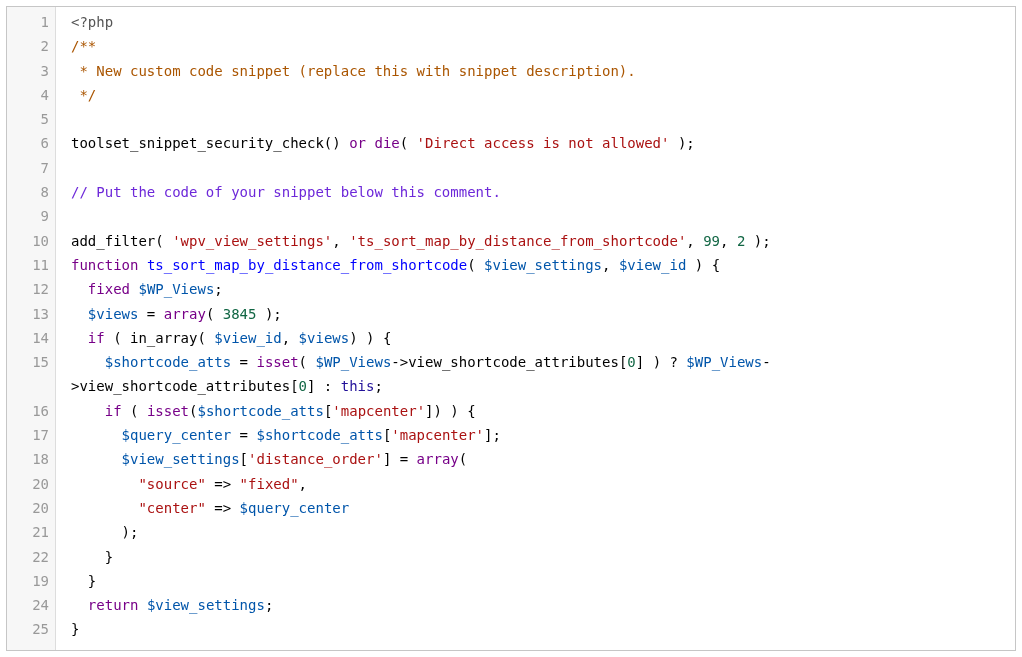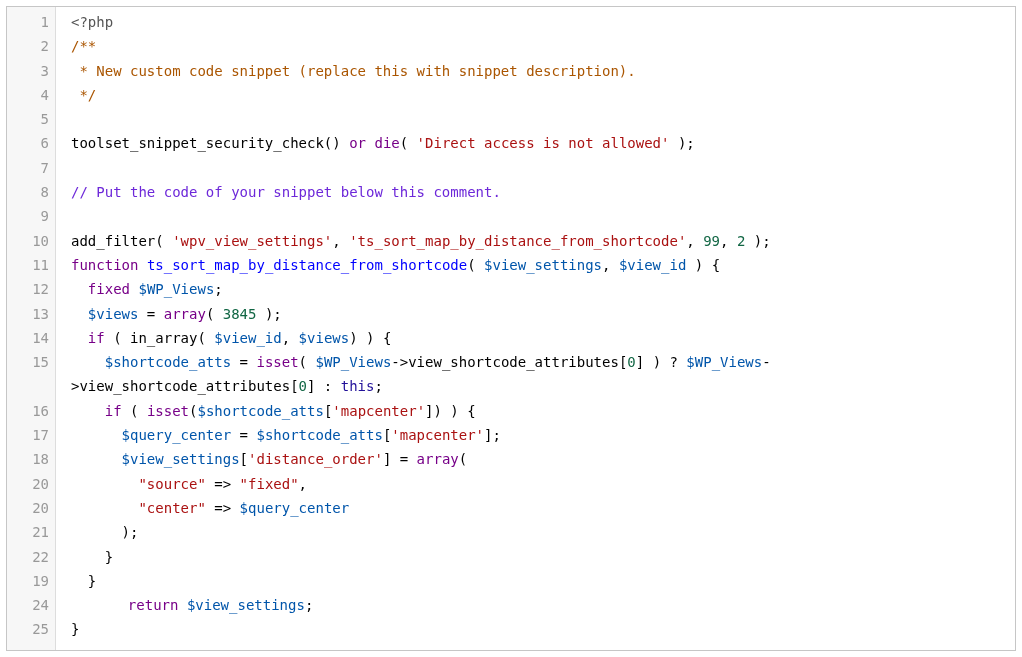--- a/index.html
+++ b/index.html
@@ -72,16 +72,16 @@
       <div class="row"><div class="gutter-cell">15</div><div class="code-cell"><span style="color: rgb(0, 0, 0);">    </span><span style="color: rgb(0, 85, 170);">$shortcode_atts</span><span style="color: rgb(0, 0, 0);"> = </span><span style="color: rgb(119, 0, 136);">isset</span><span style="color: rgb(0, 0, 0);">( </span><span style="color: rgb(0, 85, 170);">$WP_Views</span><span style="color: rgb(0, 0, 0);">-&gt;view_shortcode_attributes[</span><span style="color: rgb(17, 102, 68);">0</span><span style="color: rgb(0, 0, 0);">] ) ? </span><span style="color: rgb(0, 85, 170);">$WP_Views</span><span style="color: rgb(0, 0, 0);">-</span></div></div>
       <div class="row"><div class="gutter-cell"></div><div class="code-cell"><span style="color: rgb(0, 0, 0);">&gt;view_shortcode_attributes[</span><span style="color: rgb(17, 102, 68);">0</span><span style="color: rgb(0, 0, 0);">] : </span><span style="color: rgb(34, 17, 153);">this</span><span style="color: rgb(0, 0, 0);">;</span></div></div>
       <div class="row"><div class="gutter-cell">16</div><div class="code-cell"><span style="color: rgb(0, 0, 0);">    </span><span style="color: rgb(119, 0, 136);">if</span><span style="color: rgb(0, 0, 0);"> ( </span><span style="color: rgb(119, 0, 136);">isset</span><span style="color: rgb(0, 0, 0);">(</span><span style="color: rgb(0, 85, 170);">$shortcode_atts</span><span style="color: rgb(0, 0, 0);">[</span><span style="color: rgb(170, 17, 17);">'mapcenter'</span><span style="color: rgb(0, 0, 0);">]) ) {</span></div></div>
       <div class="row"><div class="gutter-cell">17</div><div class="code-cell"><span style="color: rgb(0, 0, 0);">      </span><span style="color: rgb(0, 85, 170);">$query_center</span><span style="color: rgb(0, 0, 0);"> = </span><span style="color: rgb(0, 85, 170);">$shortcode_atts</span><span style="color: rgb(0, 0, 0);">[</span><span style="color: rgb(170, 17, 17);">'mapcenter'</span><span style="color: rgb(0, 0, 0);">];</span></div></div>
       <div class="row"><div class="gutter-cell">18</div><div class="code-cell"><span style="color: rgb(0, 0, 0);">      </span><span style="color: rgb(0, 85, 170);">$view_settings</span><span style="color: rgb(0, 0, 0);">[</span><span style="color: rgb(170, 17, 17);">'distance_order'</span><span style="color: rgb(0, 0, 0);">] = </span><span style="color: rgb(119, 0, 136);">array</span><span style="color: rgb(0, 0, 0);">(</span></div></div>
       <div class="row"><div class="gutter-cell">20</div><div class="code-cell"><span style="color: rgb(0, 0, 0);">        </span><span style="color: rgb(170, 17, 17);">"source"</span><span style="color: rgb(0, 0, 0);"> =&gt; </span><span style="color: rgb(170, 17, 17);">"fixed"</span><span style="color: rgb(0, 0, 0);">,</span></div></div>
       <div class="row"><div class="gutter-cell">20</div><div class="code-cell"><span style="color: rgb(0, 0, 0);">        </span><span style="color: rgb(170, 17, 17);">"center"</span><span style="color: rgb(0, 0, 0);"> =&gt; </span><span style="color: rgb(0, 85, 170);">$query_center</span></div></div>
       <div class="row"><div class="gutter-cell">21</div><div class="code-cell"><span style="color: rgb(0, 0, 0);">      );</span></div></div>
       <div class="row"><div class="gutter-cell">22</div><div class="code-cell"><span style="color: rgb(0, 0, 0);">    }</span></div></div>
       <div class="row"><div class="gutter-cell">19</div><div class="code-cell"><span style="color: rgb(0, 0, 0);">  }</span></div></div>
-      <div class="row"><div class="gutter-cell">24</div><div class="code-cell"><span style="color: rgb(0, 0, 0);">  </span><span style="color: rgb(119, 0, 136); margin-left: 40px;">return</span><span style="color: rgb(0, 0, 0);"> </span><span style="color: rgb(0, 85, 170);">$view_settings</span><span style="color: rgb(0, 0, 0);">;</span></div></div>
+      <div class="row"><div class="gutter-cell">24</div><div class="code-cell"><span style="color: rgb(0, 0, 0);">  </span><span style="color: rgb(119, 0, 136);">return</span><span style="color: rgb(0, 0, 0);"> </span><span style="color: rgb(0, 85, 170);">$view_settings</span><span style="color: rgb(0, 0, 0);">;</span></div></div>
       <div class="row"><div class="gutter-cell">25</div><div class="code-cell"><span style="color: rgb(0, 0, 0);">}</span></div></div>
     </div>
 </div>
 
 </body></html>

